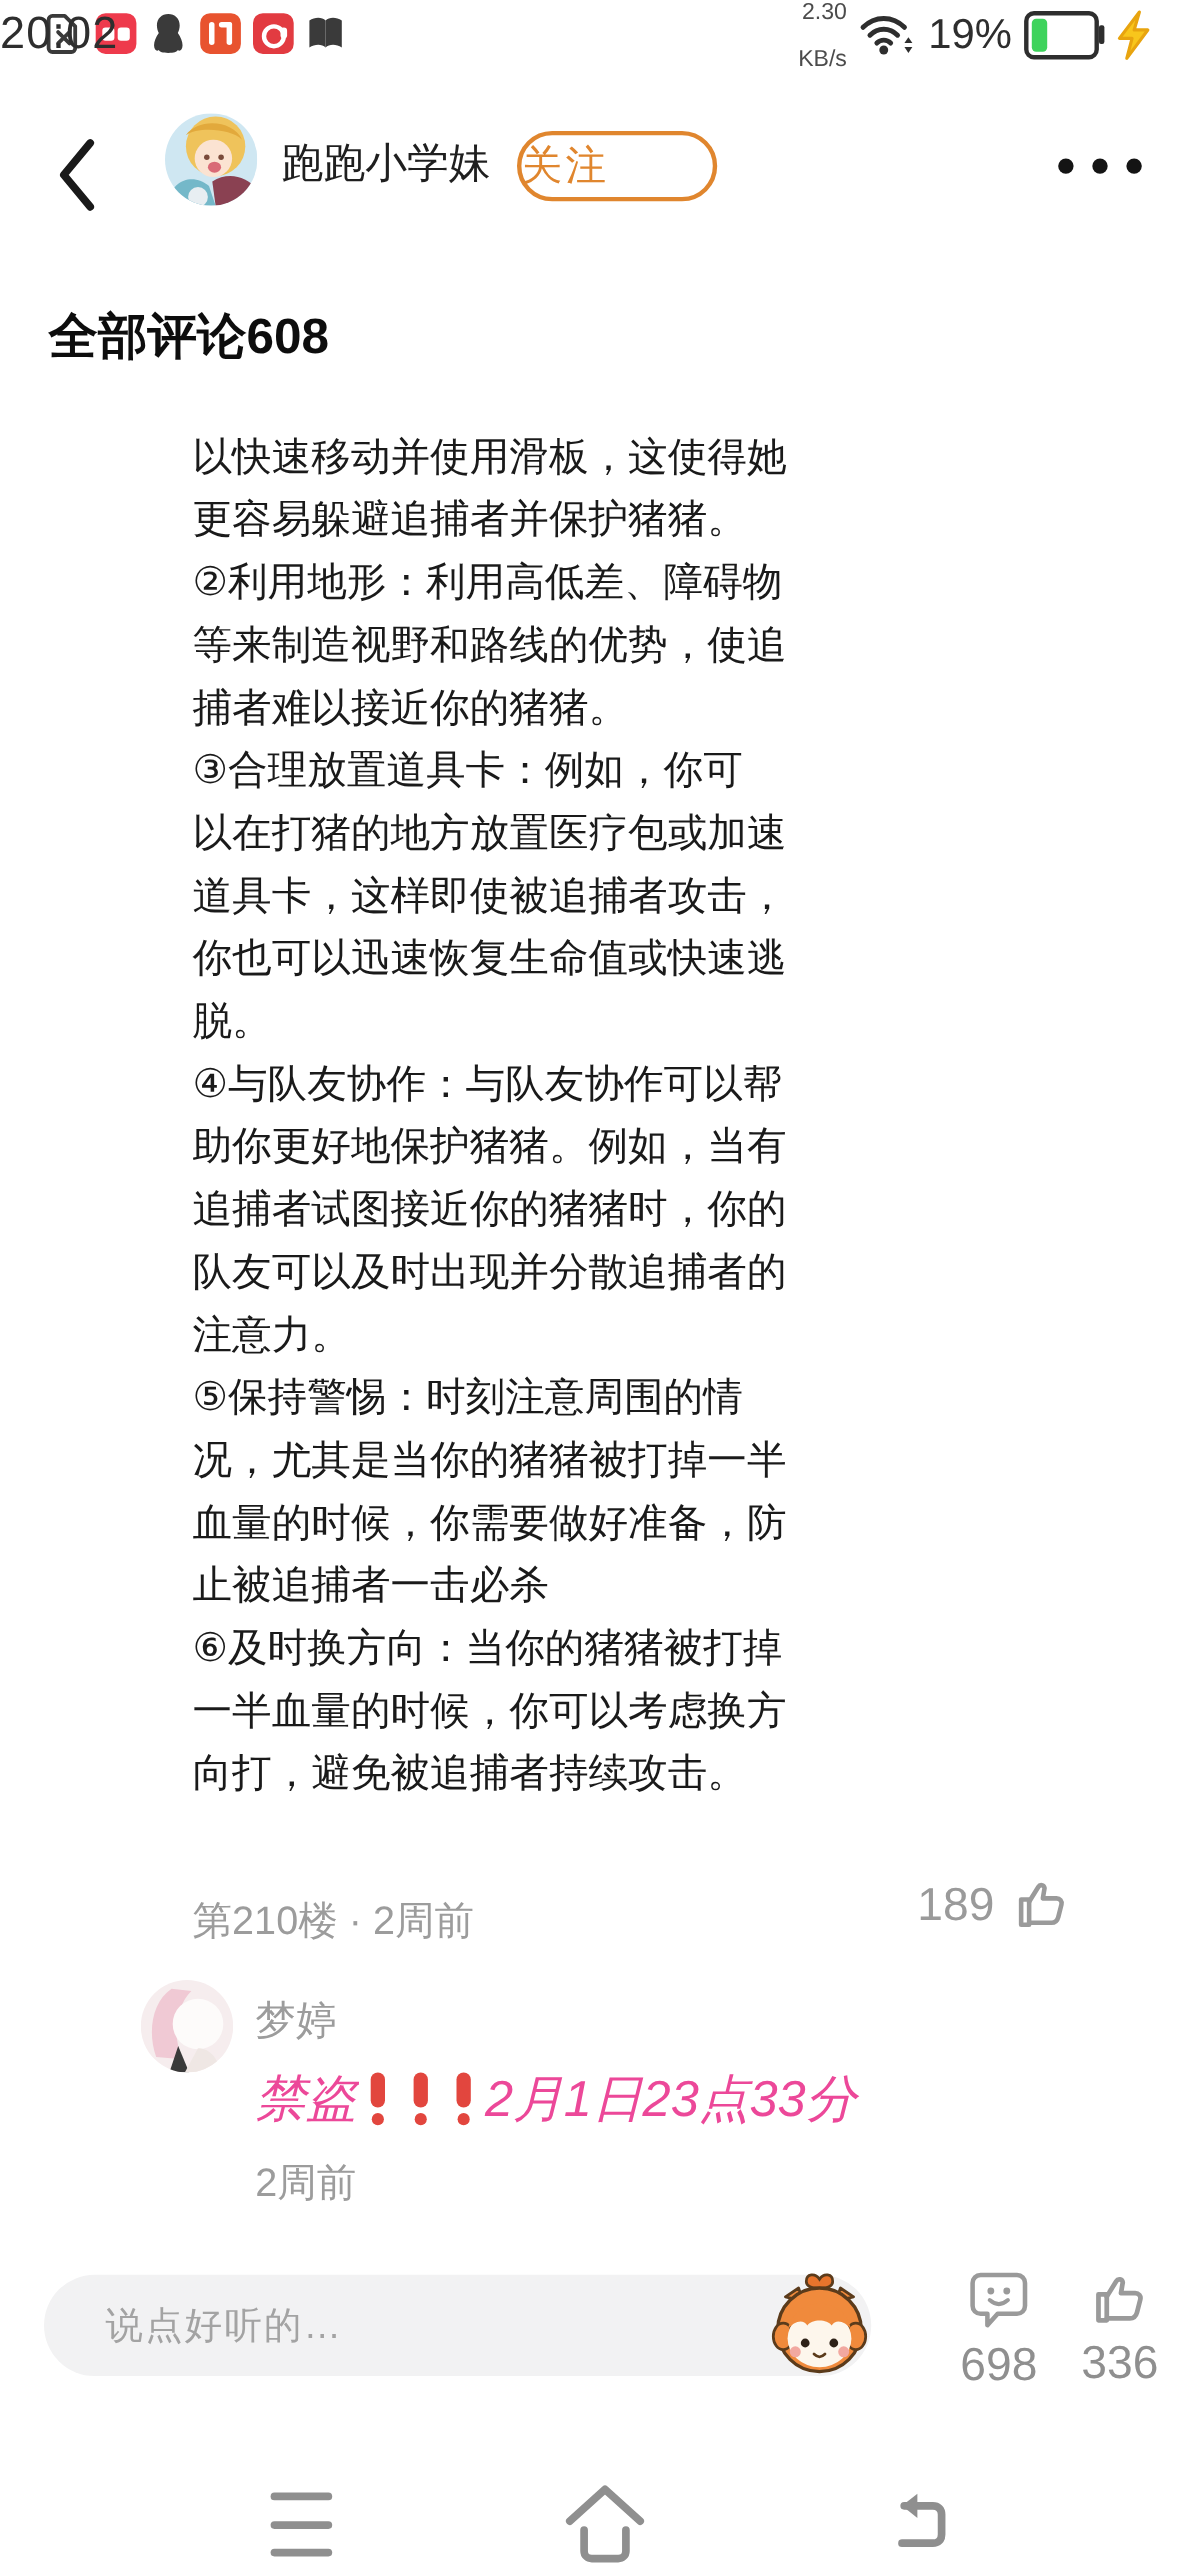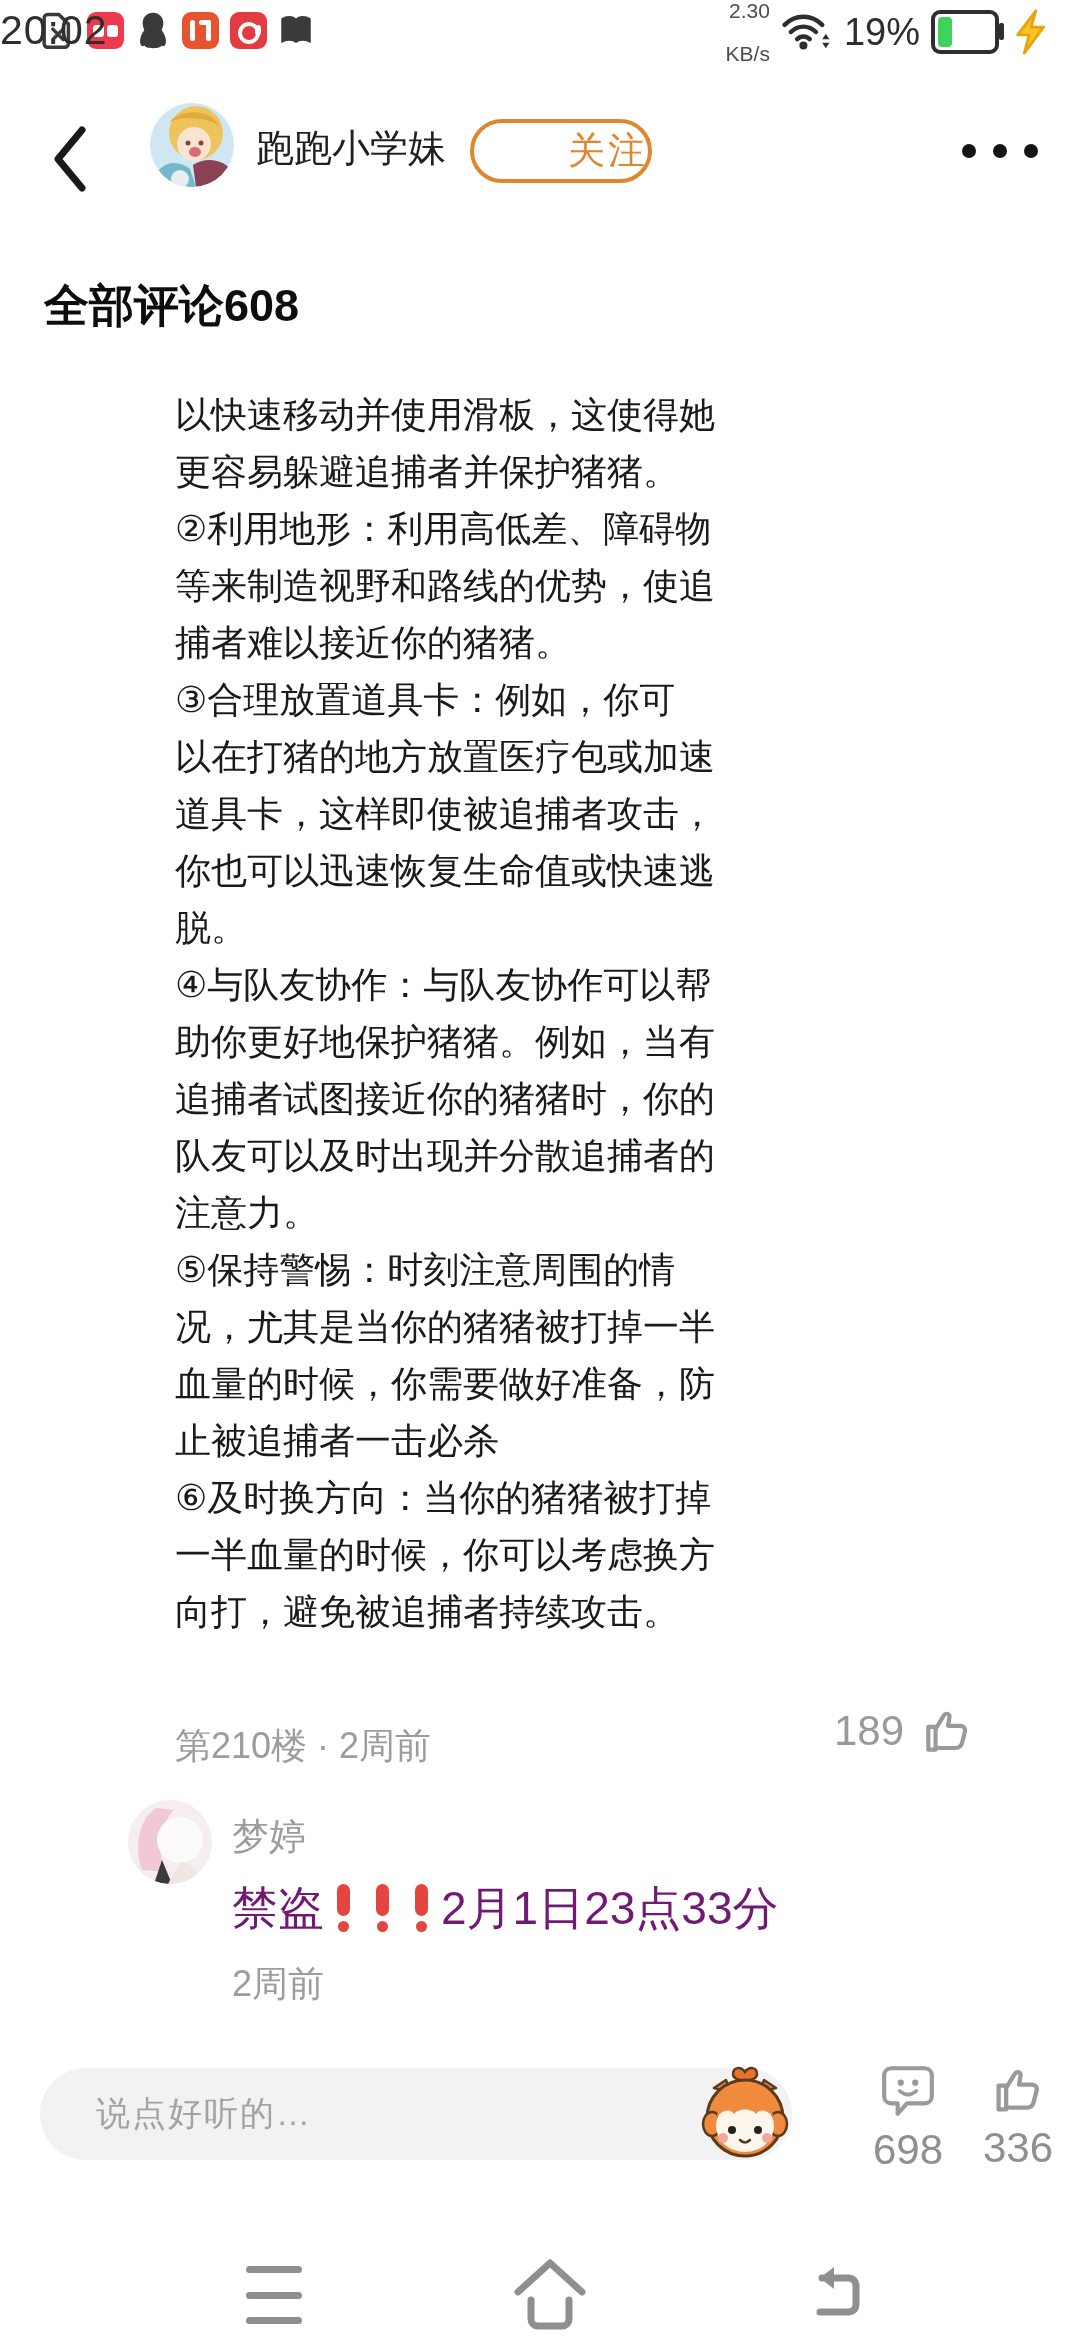--- a/index.html
+++ b/index.html
@@ -25,36 +25,36 @@
   .battery-fill{position:absolute;left:3px;top:3px;bottom:3px;width:14px;border-radius:4px;}
   .battery-nub{position:absolute;right:-9px;top:9px;width:5px;height:17px;background:#2e2e2e;border-radius:2px;}
 
   
   .back-icon{position:absolute;left:52px;top:126px;}
   .avatar{position:absolute;left:150px;top:103px;width:84px;height:84px;border-radius:50%;overflow:hidden;}
   .avatar svg{display:block;}
   .username{position:absolute;left:256px;top:123px;font-size:38px;color:#1f1f1f;}
   .follow-btn{position:absolute;left:470px;top:119px;width:182px;height:64px;box-sizing:border-box;
     border:4px solid #e0862e;border-radius:34px;background:#fff;color:#e0862e;font-size:37px;
-    display:flex;align-items:center;justify-content:flex-end;letter-spacing:3px;}
+    display:flex;align-items:center;justify-content:flex-start;letter-spacing:3px;}
   .menu-dots{position:absolute;right:42px;top:144px;display:flex;gap:17px;}
   .menu-dots i{width:14px;height:14px;border-radius:50%;background:#141414;}
 
   
   .section-title{position:absolute;left:44px;top:276px;font-size:45px;font-weight:700;color:#0d0d0d;}
   .comment-body{position:absolute;left:175px;top:386px;font-size:36px;line-height:57px;color:#1a1a1a;white-space:pre;}
   .comment-meta{position:absolute;left:175px;top:1722px;font-size:36px;color:#9c9c9c;}
   .comment-like{position:absolute;top:1704px;right:106px;display:flex;align-items:center;gap:16px;color:#9a9a9a;}
   .comment-like .num{font-size:42px;}
   .gray-icon{color:#9a9a9a;}
 
   
   .reply-avatar{position:absolute;left:128px;top:1800px;width:84px;height:84px;border-radius:50%;overflow:hidden;}
   .reply-name{position:absolute;left:232px;top:1812px;font-size:37px;color:#9c9c9c;}
-  .reply-text{position:absolute;left:232px;top:1876px;height:66px;display:flex;align-items:center;font-size:46px;color:#701a75;}
+  .reply-text{position:absolute;left:232px;top:1876px;height:66px;display:flex;align-items:center;font-size:46px;color:#ec4899;font-style:italic;}
   .bang{display:inline-block;width:13px;height:50px;position:relative;margin:0 13px;}
   .bang::before{content:"";position:absolute;left:0;top:0;width:13px;height:32px;border-radius:7px;background:#e2463e;}
   .bang::after{content:"";position:absolute;left:1px;bottom:2px;width:11px;height:11px;border-radius:50%;background:#e2463e;}
   .bang:first-of-type{margin-left:18px;}
   .reply-time{position:absolute;left:232px;top:1960px;font-size:36px;color:#9c9c9c;}
 
   
   .composer-pill{position:absolute;left:40px;top:2068px;width:752px;height:92px;border-radius:46px;background:#f2f2f3;}
   .composer-placeholder{position:absolute;left:96px;top:2068px;height:92px;display:flex;align-items:center;
     font-size:34px;color:#a3a3a3;letter-spacing:2px;}

